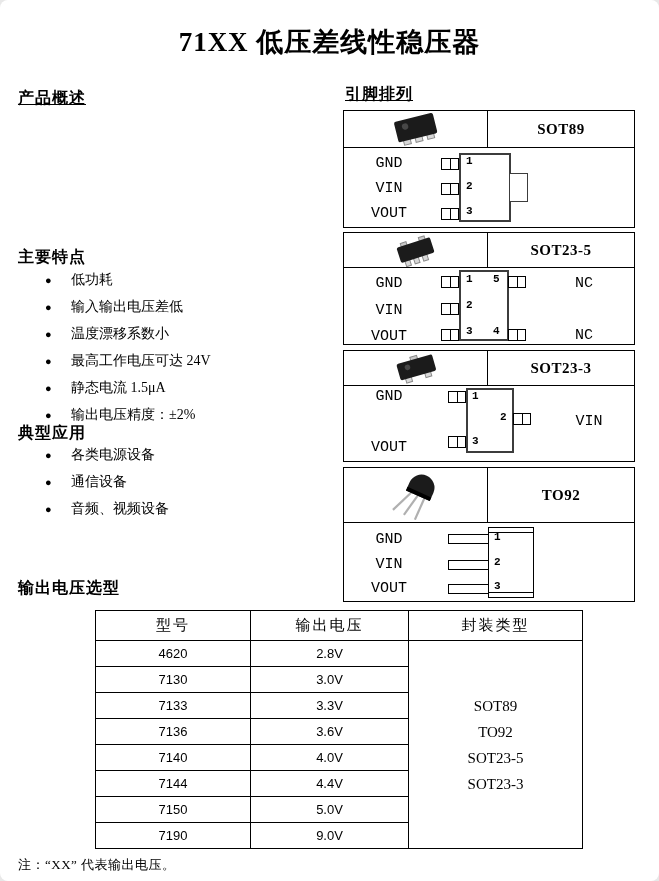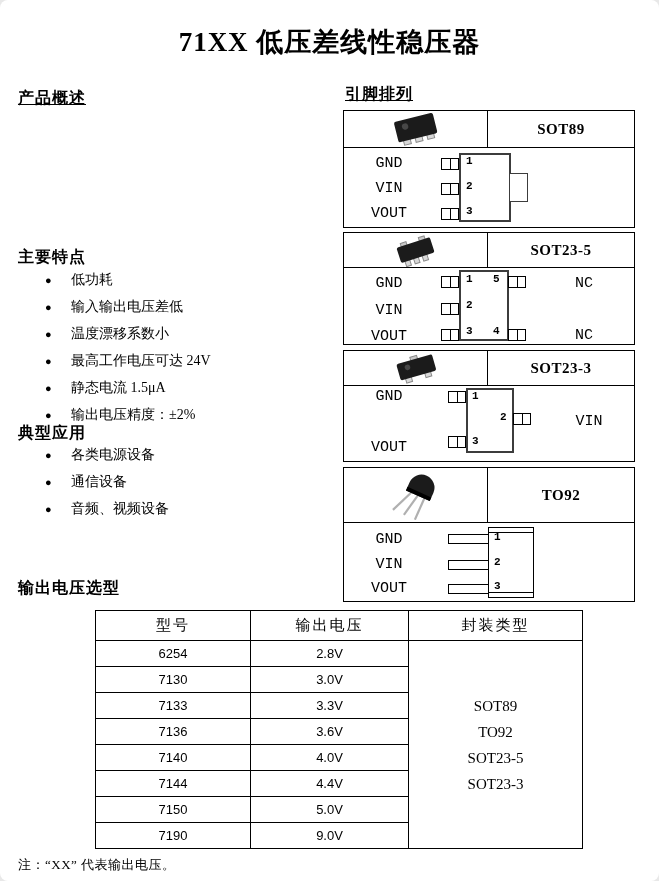--- a/index.html
+++ b/index.html
@@ -259,21 +259,21 @@
   <table class="sel-table">
     <thead>
       <tr>
         <th style="width:155px;">型号</th>
         <th style="width:158px;">输出电压</th>
         <th style="width:174px;">封装类型</th>
       </tr>
     </thead>
     <tbody>
       <tr>
-        <td>6254</td>
+        <td>4620</td>
         <td>2.8V</td>
         <td class="pkg-cell" rowspan="8">
           <div>SOT89</div>
           <div>TO92</div>
           <div>SOT23-5</div>
           <div>SOT23-3</div>
         </td>
       </tr>
       <tr>
         <td>7130</td>

